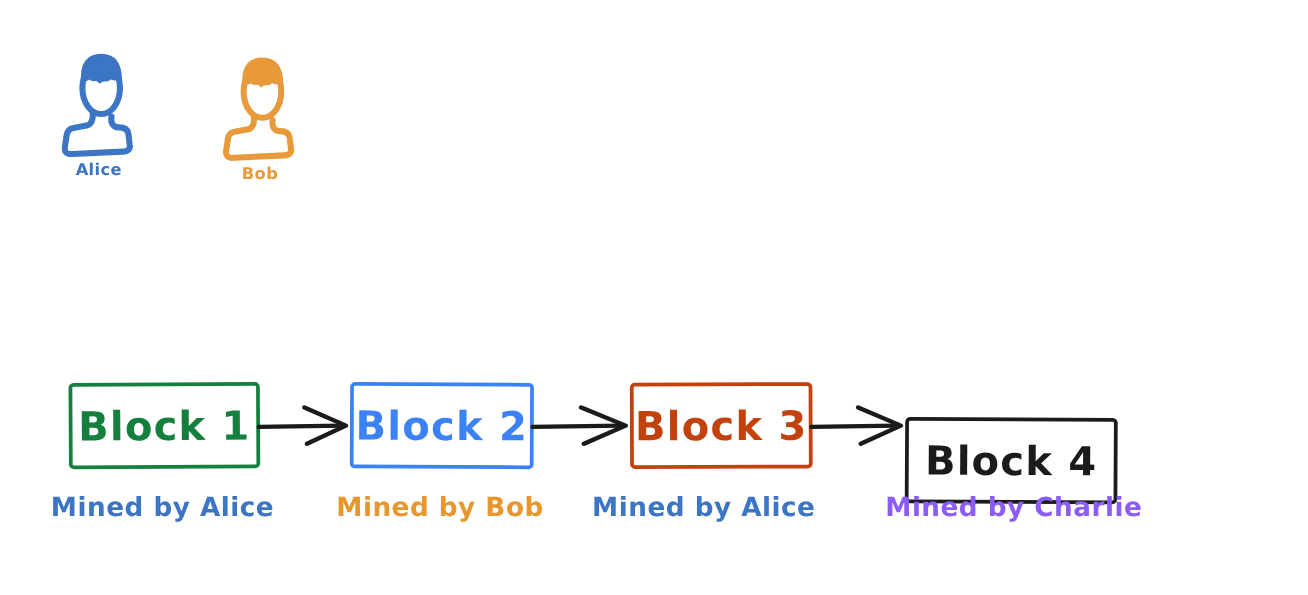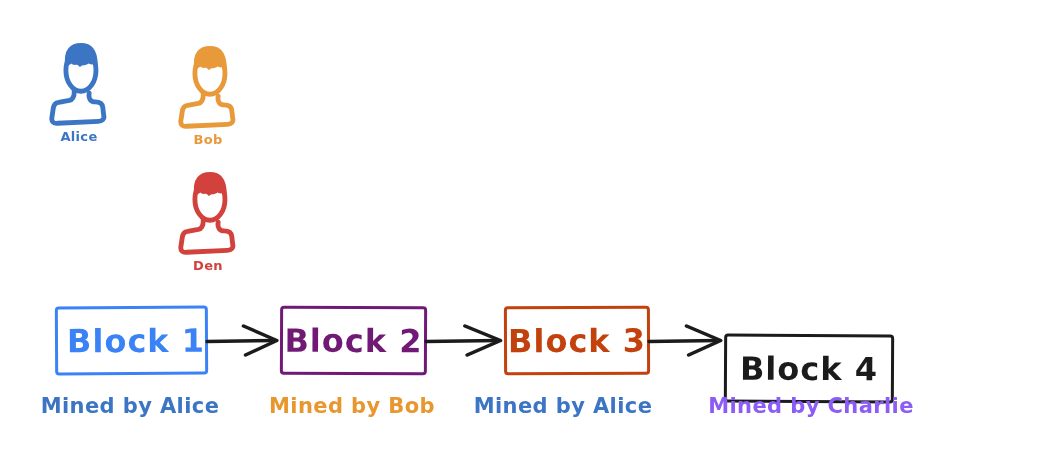--- a/index.html
+++ b/index.html
@@ -111,31 +111,25 @@
         <use href="#person-glyph"></use>
       </svg>
     <div class="person-label">Alice</div>
   </div>
   <div class="person p1" style="color: rgb(232, 153, 58);">
     <svg width="64" height="86" viewBox="0 0 66 88">
         <use href="#person-glyph"></use>
       </svg>
     <div class="person-label">Bob</div>
   </div>
-  <div class="person p3" style="color: rgb(210, 65, 60);">
-    <svg width="64" height="86" viewBox="0 0 66 88">
-        <use href="#person-glyph"></use>
-      </svg>
-    <div class="person-label">Den</div>
-  </div>
 
-  <div class="block b0" style="color: #3b82f6; justify-content: flex-end;">
+  <div class="block b0" style="color: #15803d;">
     <span>Block 1</span>
   </div>
-  <div class="block b1" style="color: #701a75;">
+  <div class="block b1" style="color: #3b82f6;">
     <span>Block 2</span>
   </div>
   <div class="block b2" style="color: #c2410c;">
     <span>Block 3</span>
   </div>
   <div class="block b3" style="color: rgb(27, 27, 27);">
     <span>Block 4</span>
   </div>
 
   <svg class="arrow a0" viewBox="0 0 74 38" preserveAspectRatio="none" style="color: rgb(27, 27, 27);">

